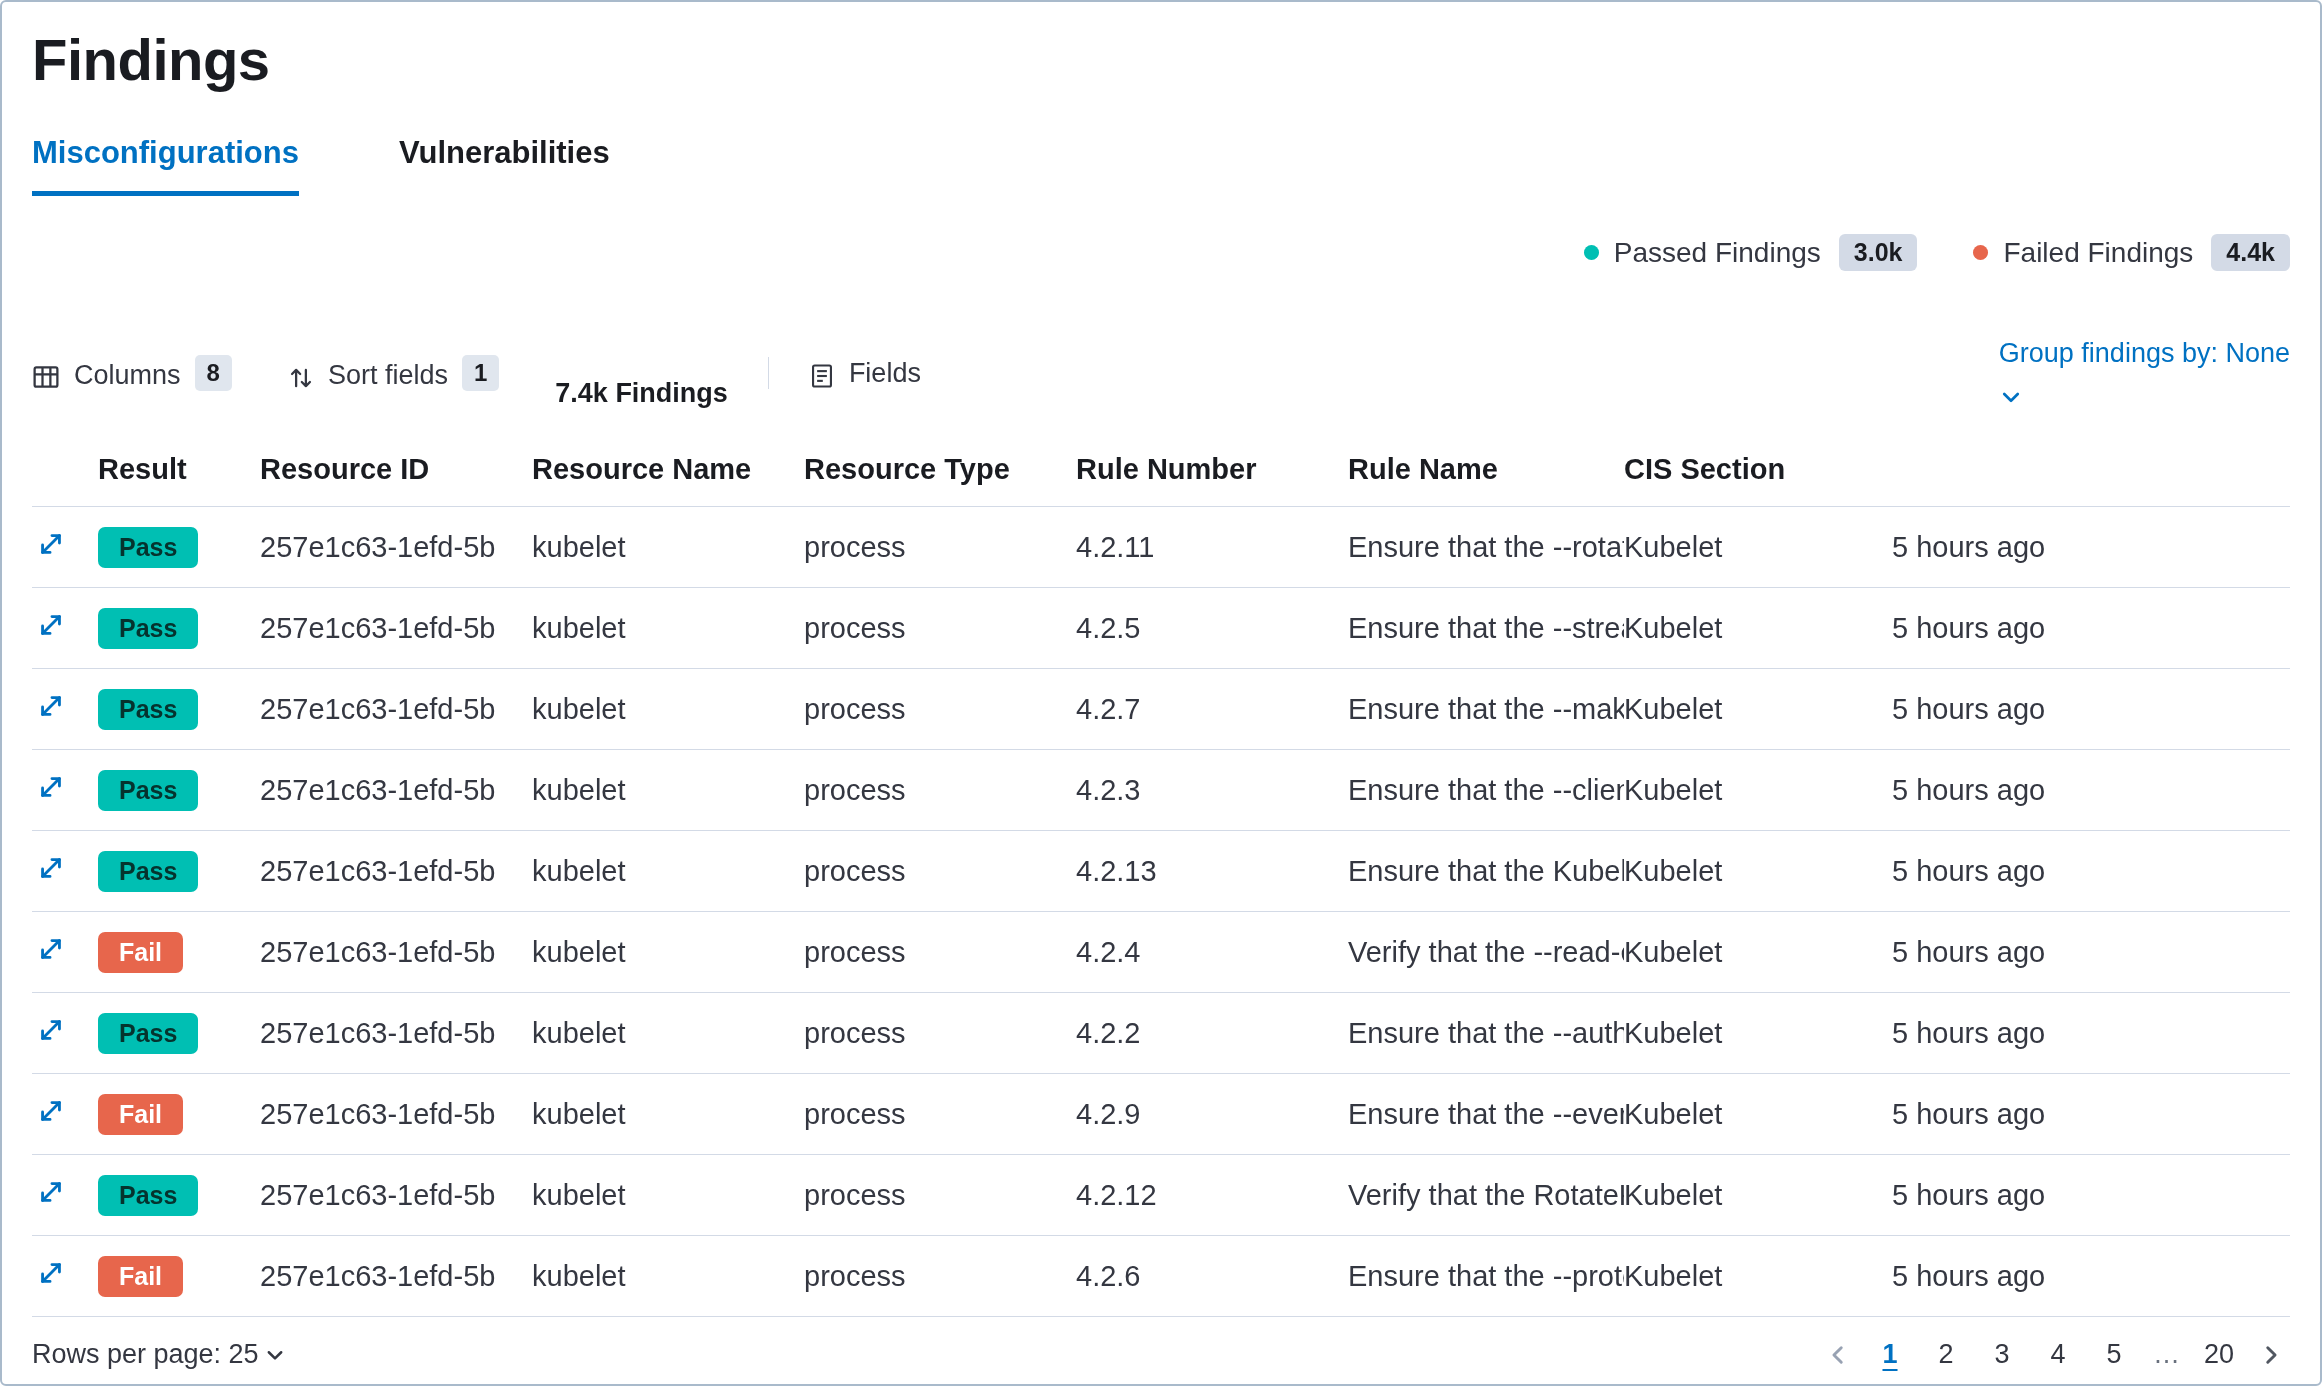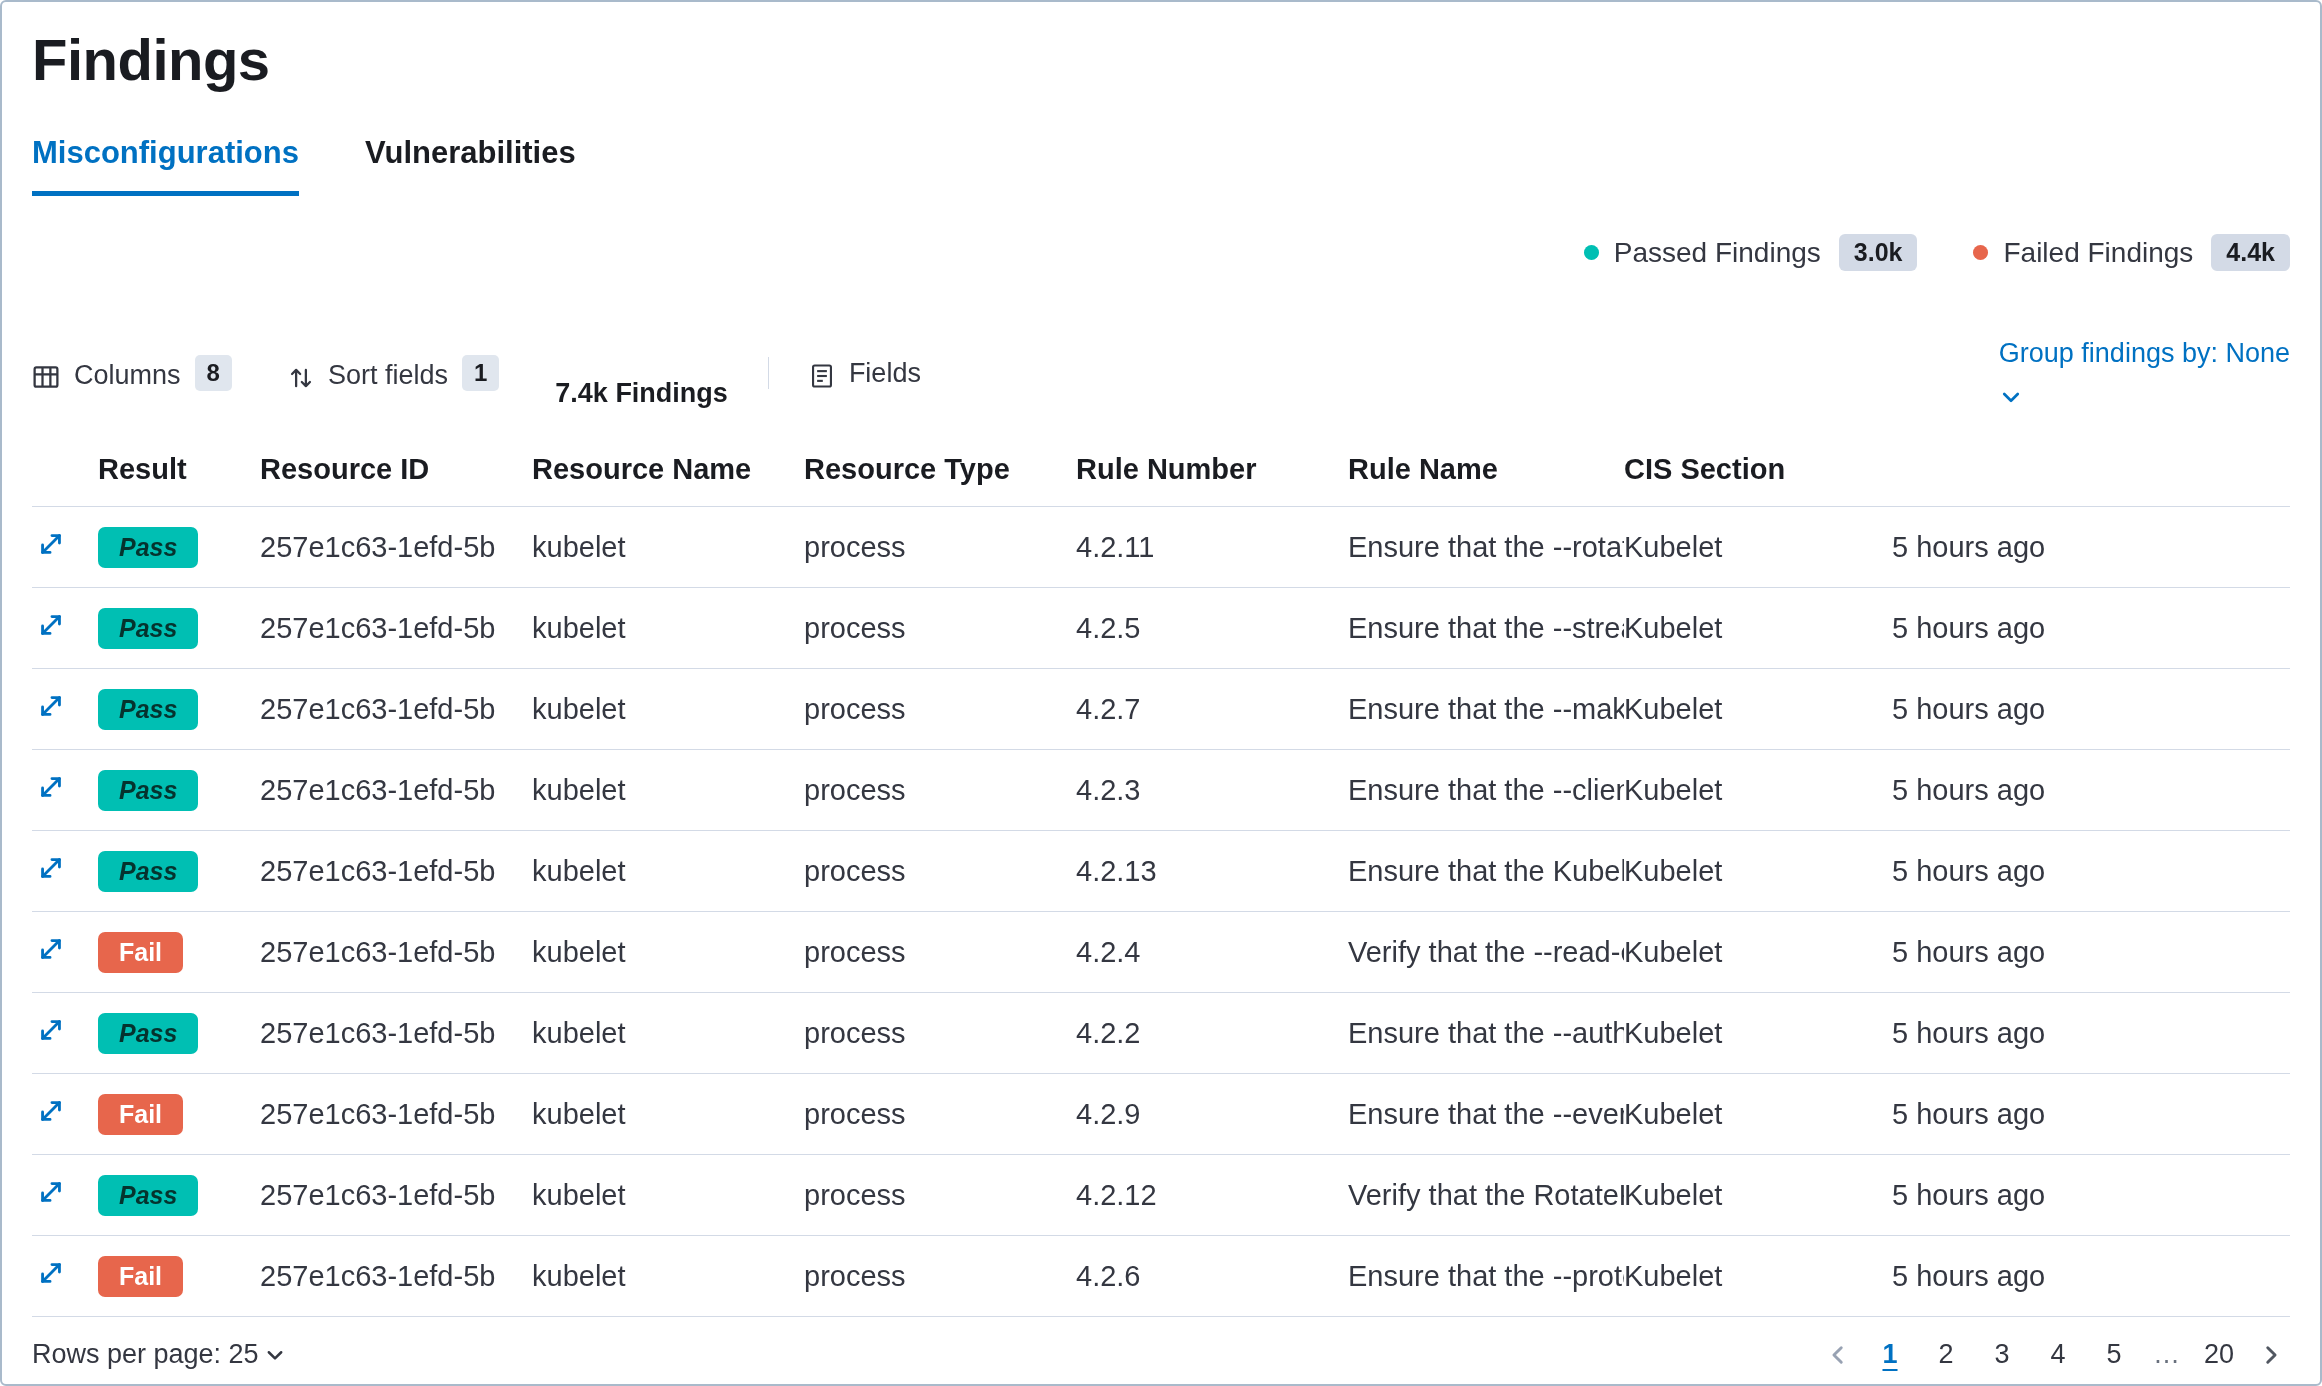--- a/index.html
+++ b/index.html
@@ -25,21 +25,21 @@
 
   h1.page-title {
     margin-top: 24px;
     font-size: 58px;
     font-weight: 700;
     color: var(--heading);
     letter-spacing: -0.5px;
   }
 
   
-  .tabs { display: flex; gap: 66px; margin-top: 42px; }
+  .tabs { display: flex; gap: 100px; margin-top: 42px; }
   .tab {
     font-size: 31px; font-weight: 700; color: var(--heading);
     padding-bottom: 20px; cursor: pointer; border-bottom: 5px solid transparent;
   }
   .tab.active { color: var(--primary); border-bottom-color: var(--primary); }
 
   
   .legend { display: flex; justify-content: flex-end; align-items: center; margin-top: 38px; font-size: 28px; }
   .legend-group { display: flex; align-items: center; }
   .legend-group + .legend-group { margin-left: 56px; }
@@ -89,21 +89,21 @@
     height: 74px; border-bottom: 1px solid var(--border);
     font-weight: 700; font-size: 29px; color: var(--heading);
   }
   .th { display: flex; align-items: center; gap: 12px; padding-right: 32px; white-space: nowrap; overflow: hidden; cursor: pointer; }
   .tr { height: 81px; border-bottom: 1px solid var(--border); font-size: 29px; }
   .td { padding-right: 22px; white-space: nowrap; overflow: hidden; }
   .badge {
     display: inline-block; font-size: 25px; font-weight: 600;
     padding: 8px 21px; border-radius: 7px; line-height: 1;
   }
-  .badge.pass { background: var(--teal); color: #05332e; font-style: italic; }
+  .badge.pass { background: var(--teal); color: #05332e; }
   .badge.fail { background: var(--red); color: #ffffff; }
   .expand { color: var(--primary); cursor: pointer; display: inline-flex; padding-left: 4px; }
 
   
   .footer { margin-top: auto; display: flex; justify-content: space-between; align-items: center; padding: 14px 0 16px 0; }
   .rpp {
     display: inline-flex; align-items: center; gap: 5px;
     background: none; border: none; font: inherit; font-size: 27px; color: var(--text); cursor: pointer;
   }
   .pagination { display: flex; align-items: center; gap: 10px; font-size: 27px; }

